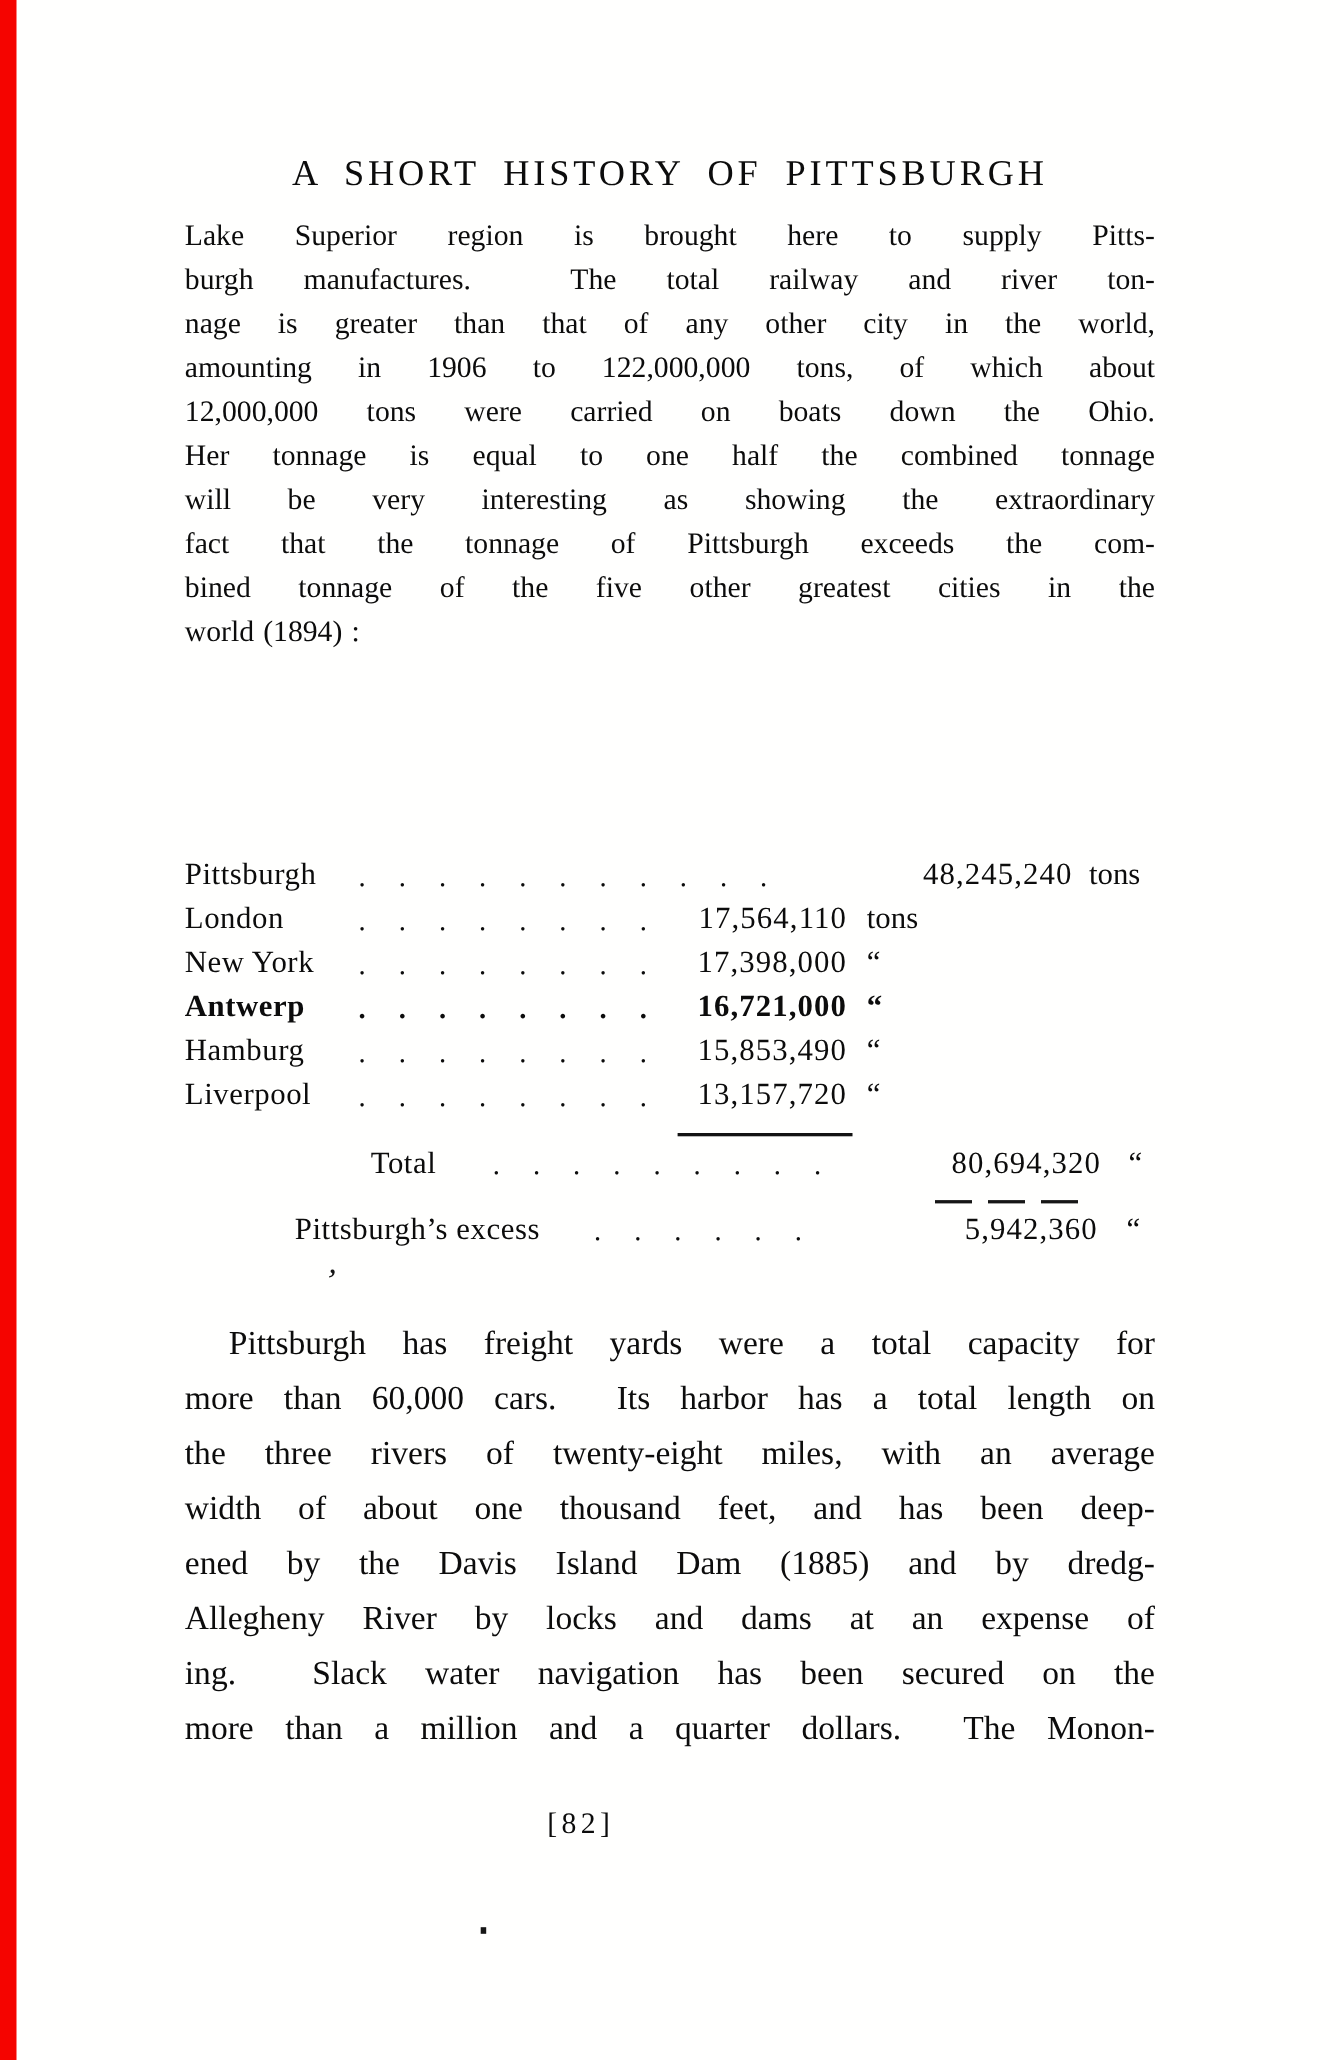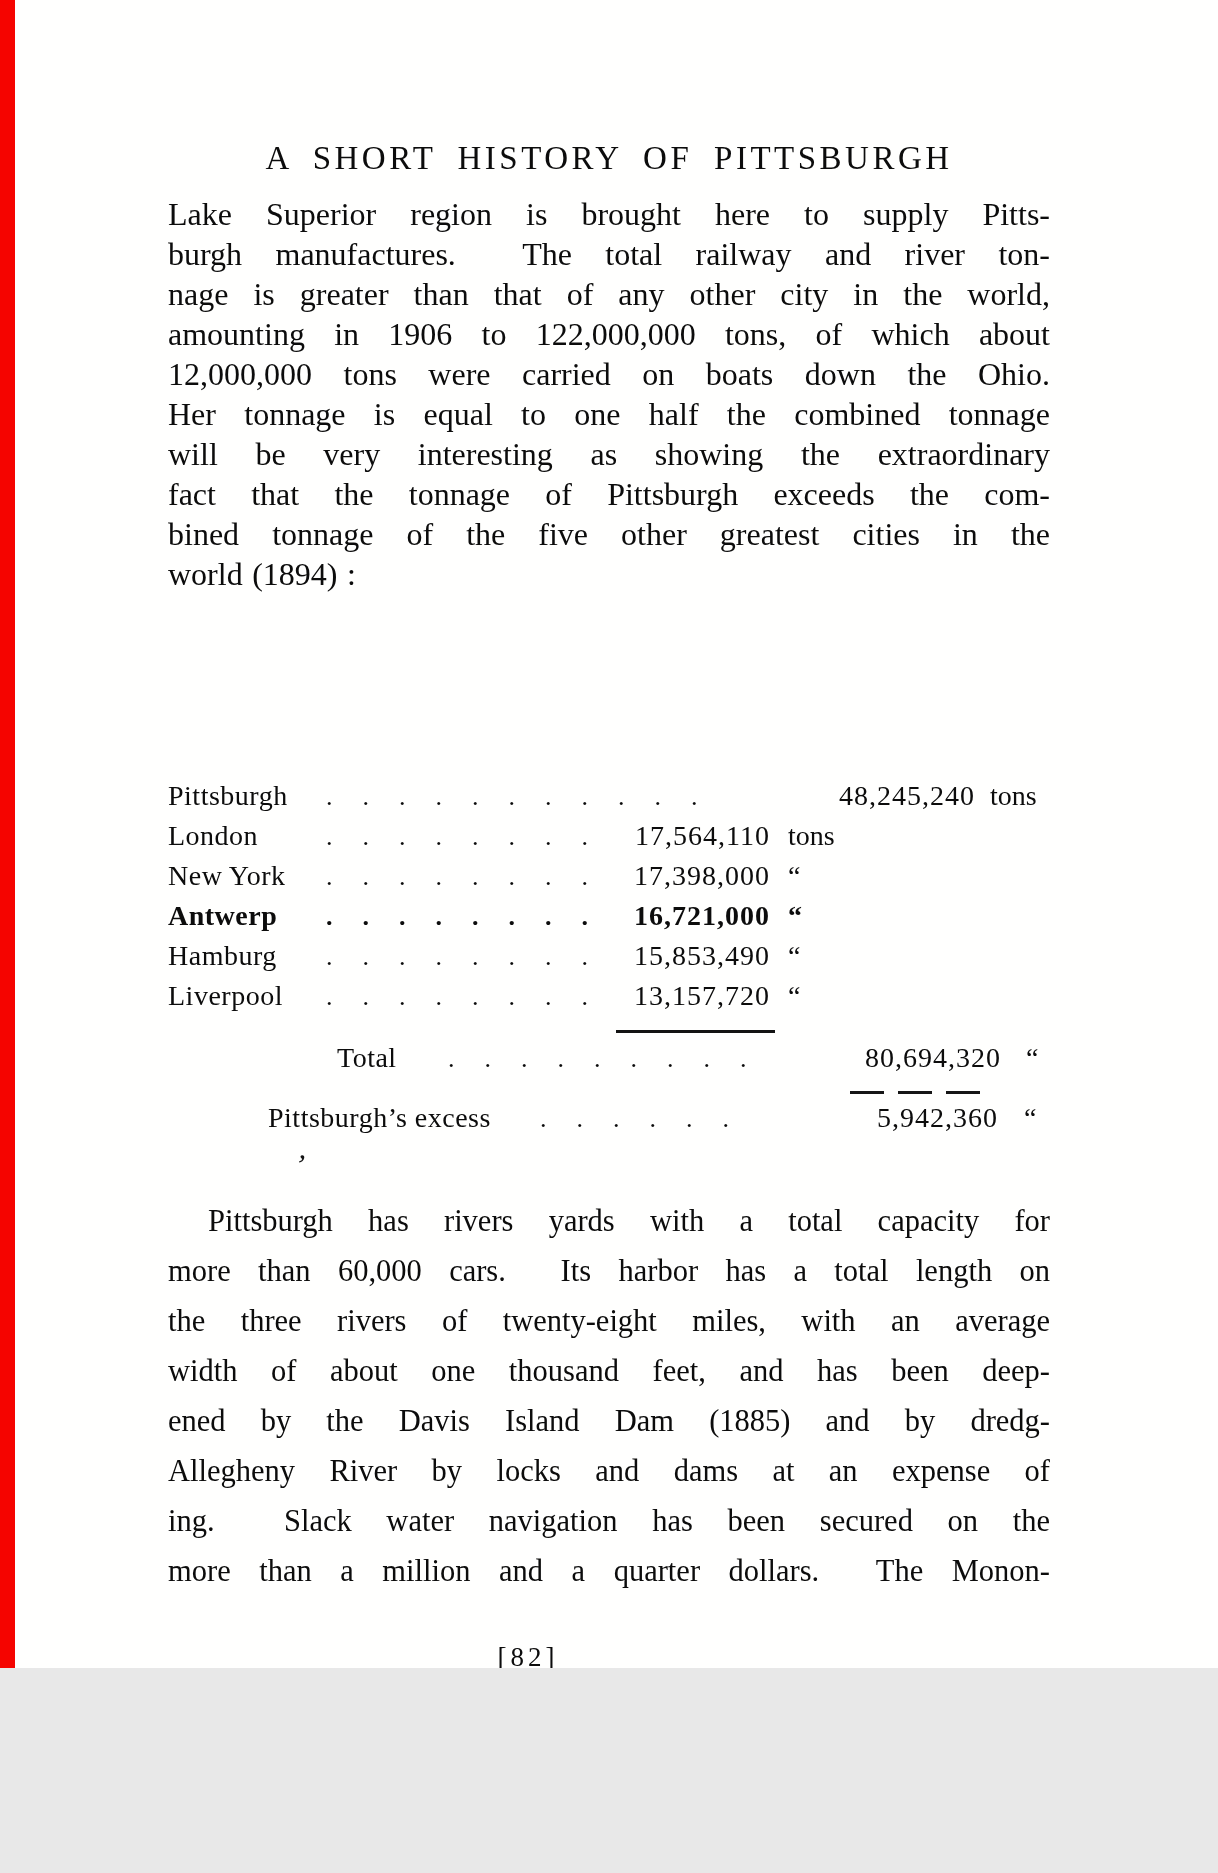--- a/index.html
+++ b/index.html
@@ -1,32 +1,32 @@
 <!DOCTYPE html>
 <html><head>
 <meta charset="utf-8">
 <style>
   html,body { margin:0; padding:0; background:#e8e8e8; }
   .page {
-    position:relative; width:1218px; height:1668px;
+    position:relative; width:1218px; height:1873px;
     background:#fffffe; overflow:hidden;
     font-family:"Liberation Serif","DejaVu Serif",serif;
     color:#0c0c0c;
   }
   .red-strip {
     position:absolute; left:0; top:0; width:15px; height:1873px;
     background:#f50400;
   }
   .page-title {
     position:absolute; left:168px; top:140px; width:882px;
     font-size:33px; letter-spacing:3.5px; word-spacing:10px;
     text-align:center; white-space:pre;
   }
   .para { position:absolute; left:168px; width:882px; }
-  .para-1 { top:194px;  font-size:32px; line-height:40px; }
+  .para-1 { top:194px;  font-size:27px; line-height:40px; }
   .para-2 { top:1196px; font-size:30.5px; line-height:50px; }
   .tline {
     text-align:justify; text-align-last:justify;
     white-space:pre-wrap; word-spacing:1.5px;
   }
   .tline.short  { text-align-last:left; }
   .tline.indent { text-indent:40px; }
   .tonnage-table {
     position:absolute; left:168px; top:770px; width:882px; height:440px;
     font-size:28px;
@@ -168,21 +168,21 @@
         <span class="t-value">5,942,360</span>
         <span class="t-unit">“</span>
       </div>
 
     <div class="col-rule"></div>
     <div class="dash-rule"></div>
   </div>
 
   <div class="para para-2">
 
-      <div class="tline indent">Pittsburgh has rivers yards with a total capacity for</div>
+      <div class="tline indent">Pittsburgh has freight yards were a total capacity for</div>
 
       <div class="tline">more than 60,000 cars.  Its harbor has a total length on</div>
 
       <div class="tline">the three rivers of twenty-eight miles, with an average</div>
 
       <div class="tline">width of about one thousand feet, and has been deep-</div>
 
       <div class="tline">ened by the Davis Island Dam (1885) and by dredg-</div>
 
       <div class="tline">Allegheny River by locks and dams at an expense of</div>

